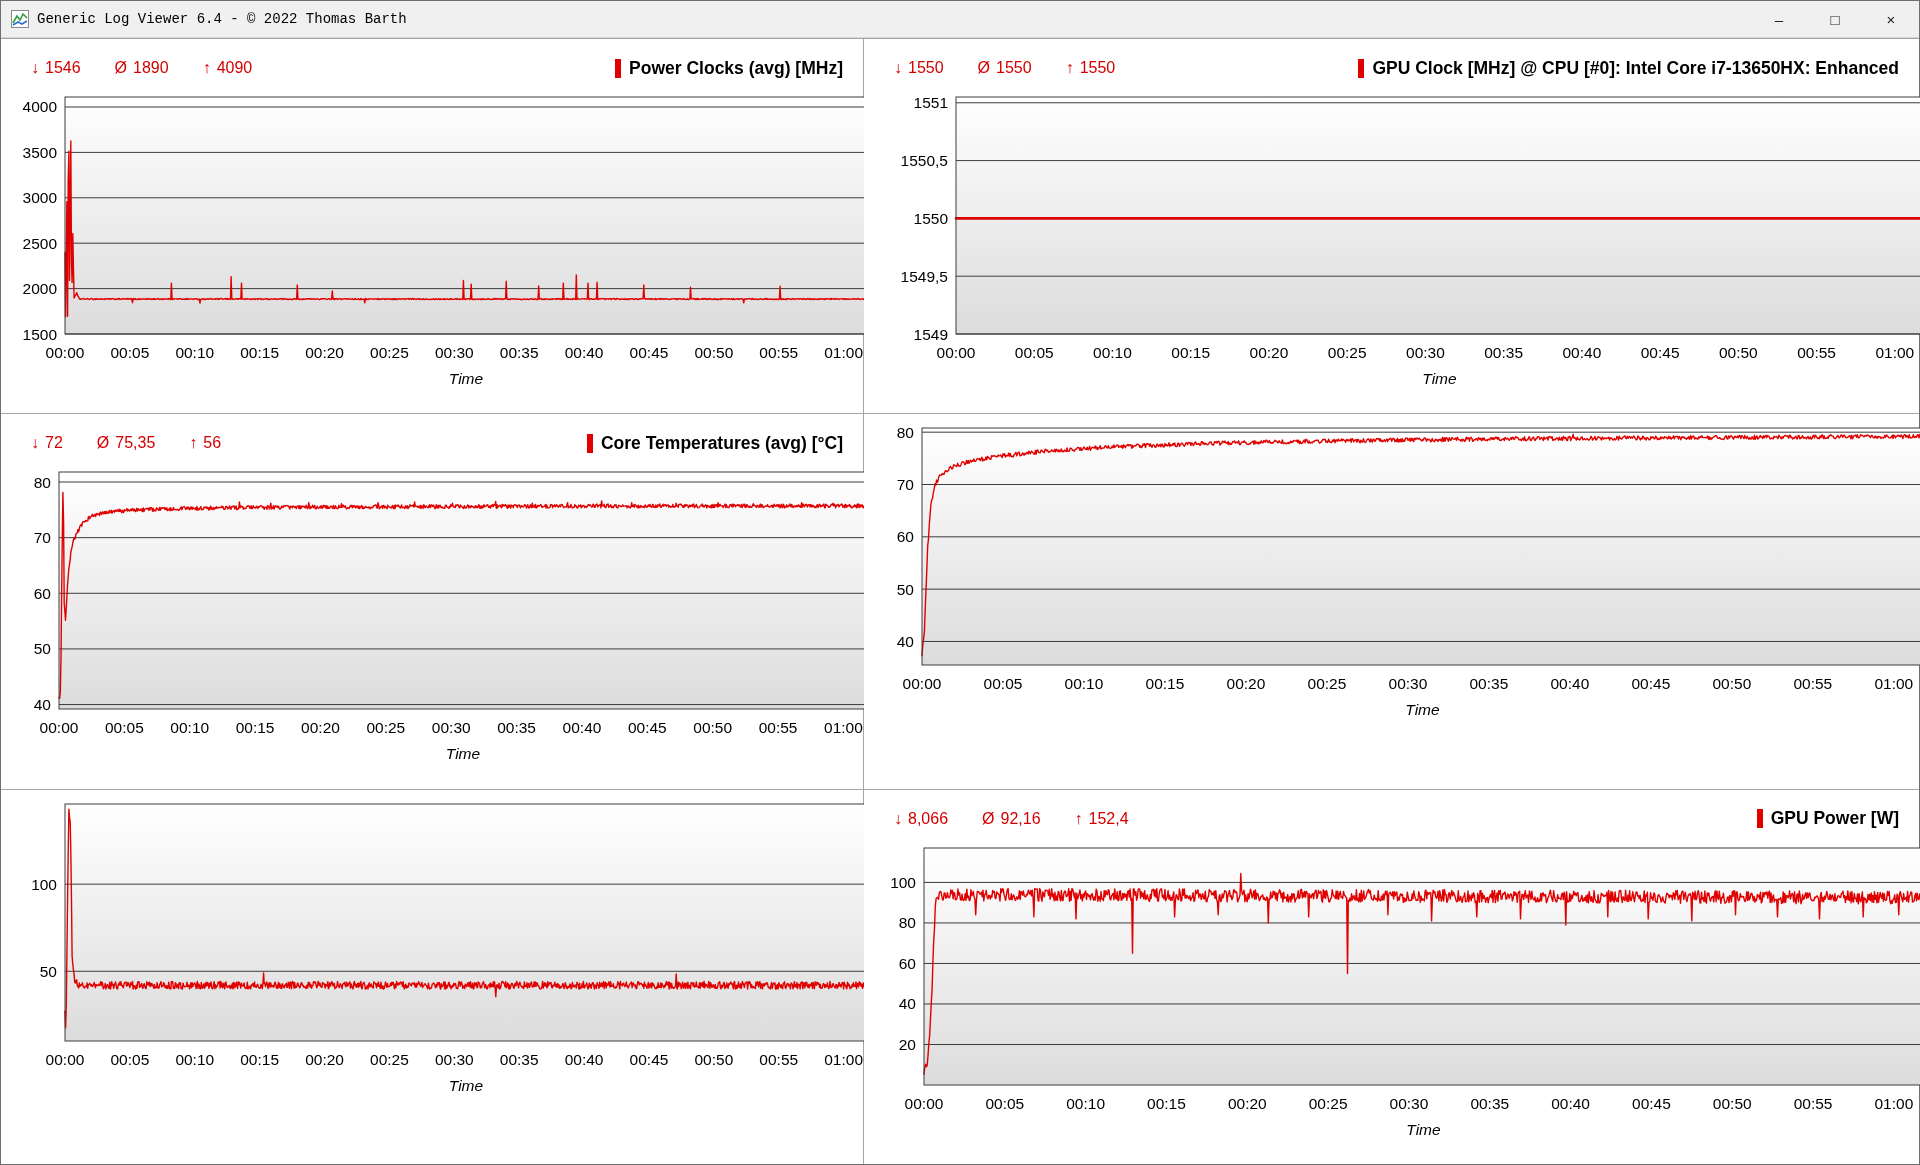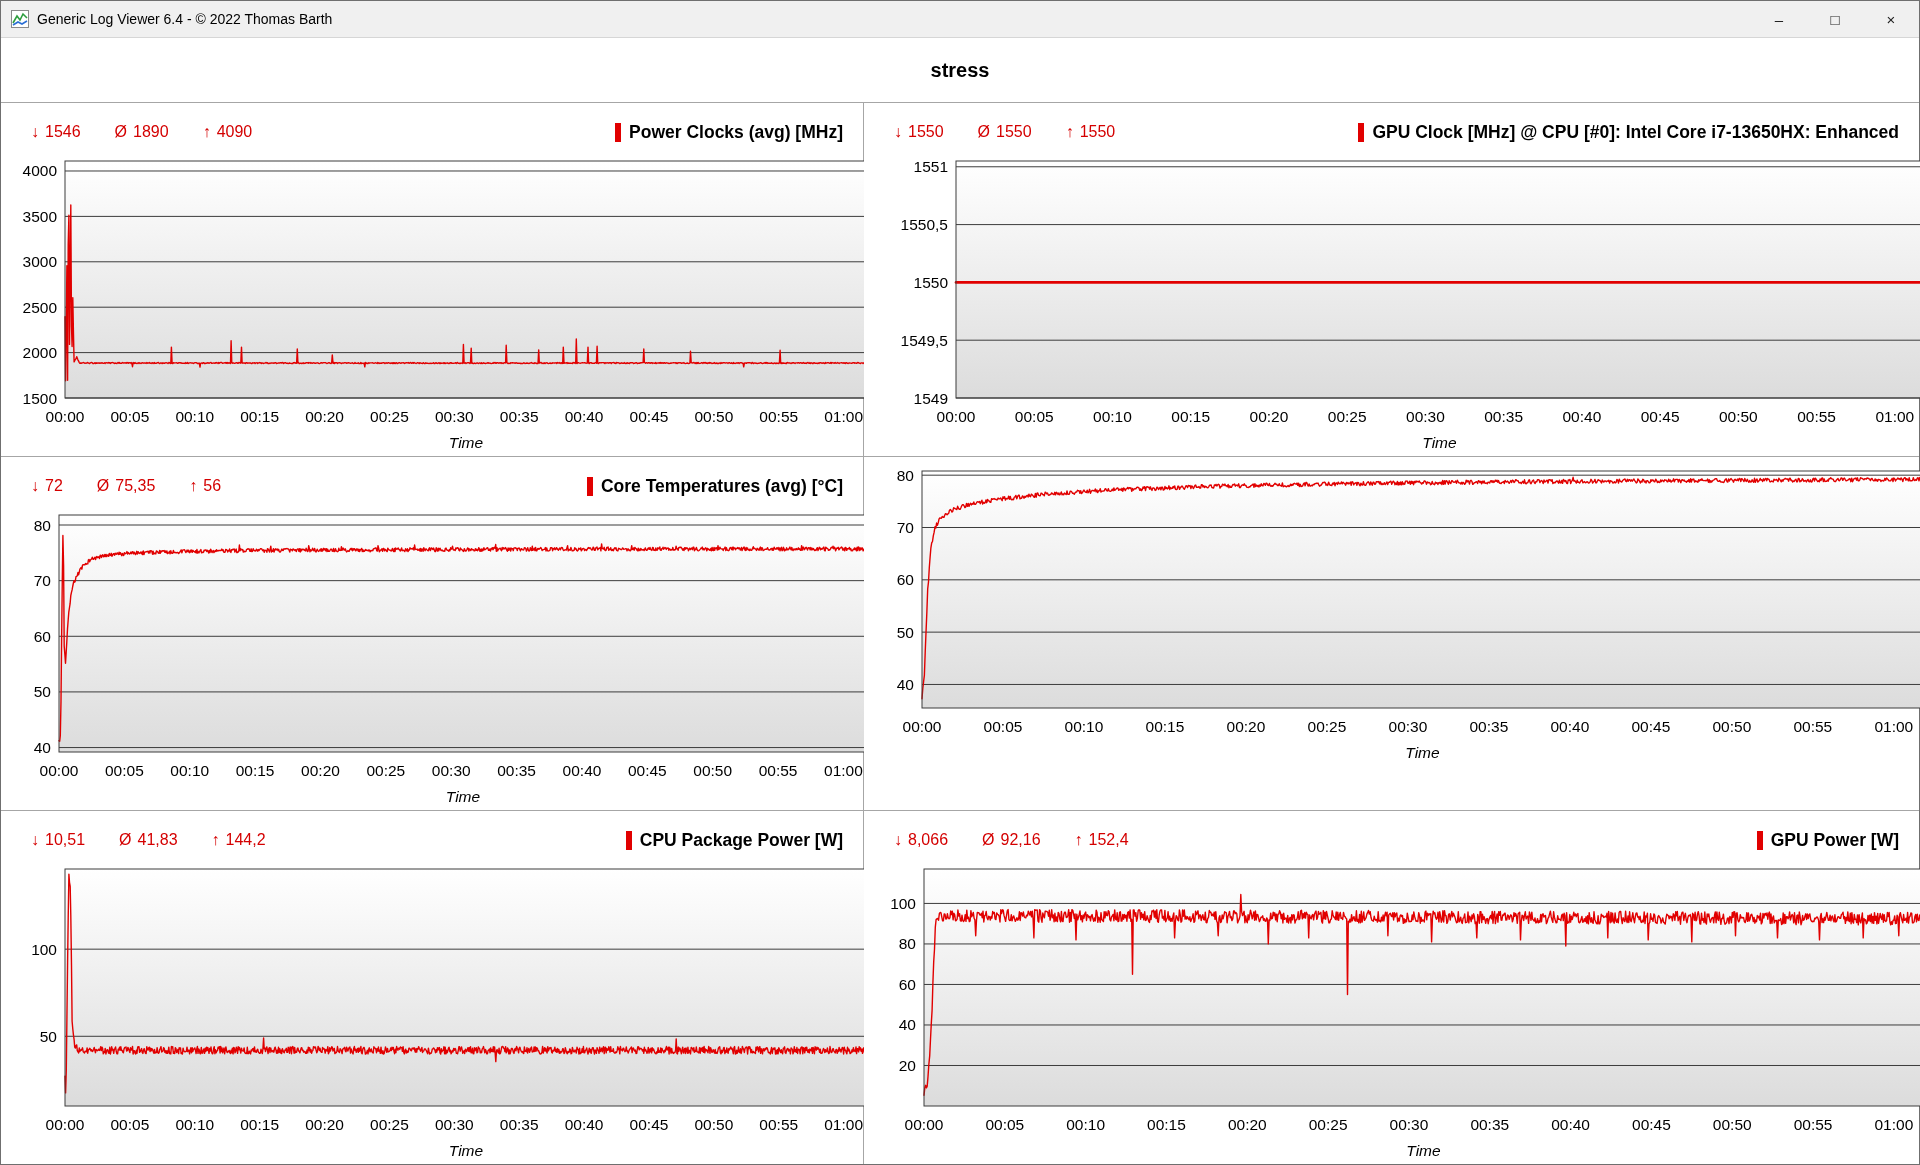--- a/index.html
+++ b/index.html
@@ -11,21 +11,21 @@
   .window{
     width:1920px;height:1165px;box-sizing:border-box;
     border:1px solid #6f6f6f;
     display:flex;flex-direction:column;background:#fff;
   }
   .titlebar{
     flex:0 0 36px;display:flex;align-items:center;
     background:#f0f0f0;border-bottom:1px solid #d6d6d6;
     padding-left:10px;
   }
-  .titlebar .app-title{font-size:14px;margin-left:8px;}
+  .titlebar .app-title{font-size:14px;margin-left:8px;font-family:Liberation Mono, monospace;}
   .win-buttons{margin-left:auto;display:flex;height:100%;}
   .win-btn{
     width:56px;height:100%;display:flex;align-items:center;justify-content:center;
     font-size:15px;color:#222;cursor:default;
   }
   .page-header{
     flex:0 0 64px;display:flex;align-items:center;justify-content:center;
     background:#fff;
   }
   .page-title{font-size:20px;font-weight:bold;}
@@ -66,23 +66,20 @@
       </svg>
     </span>
     <span class="app-title">Generic Log Viewer 6.4 - © 2022 Thomas Barth</span>
     <div class="win-buttons">
       <div class="win-btn">–</div>
       <div class="win-btn">□</div>
       <div class="win-btn">×</div>
     </div>
   </div>
 
-  <div class="page-header">
-    <span class="page-title">stress</span>
-  </div>
 
   <div class="charts-grid">
 
     <div class="panel">
       <div class="panel-header">
         <div class="stats">
           <span class="stat"><span class="sym">↓</span><span>1546</span></span>
           <span class="stat"><span class="sym">Ø</span><span>1890</span></span>
           <span class="stat"><span class="sym">↑</span><span>4090</span></span>
         </div>
@@ -268,31 +265,20 @@
             <text x="774.8834951456311" y="273" text-anchor="middle" font-size="15.5" fill="#000">00:45</text>
             <text x="855.8705501618124" y="273" text-anchor="middle" font-size="15.5" fill="#000">00:50</text>
             <text x="936.8576051779936" y="273" text-anchor="middle" font-size="15.5" fill="#000">00:55</text>
             <text x="1017.8446601941748" y="273" text-anchor="middle" font-size="15.5" fill="#000">01:00</text>
             <text x="546.5" y="299" text-anchor="middle" font-size="15.5" font-style="italic" fill="#000">Time</text>
           </svg>
         </div>
     </div>
 
     <div class="panel">
-      <div class="panel-header">
-        <div class="stats">
-          <span class="stat"><span class="sym">↓</span><span>10,51</span></span>
-          <span class="stat"><span class="sym">Ø</span><span>41,83</span></span>
-          <span class="stat"><span class="sym">↑</span><span>144,2</span></span>
-        </div>
-        <div class="chart-title">
-          <span class="tbar"></span>
-          <span>CPU Package Power [W]</span>
-        </div>
-      </div>
       <div class="plot" id="plot-4">
           <svg width="862" height="309" viewBox="0 0 862 309">
             <defs>
               <linearGradient id="grad4" x1="0" y1="0" x2="0" y2="1">
                 <stop offset="0" stop-color="#ffffff"></stop>
                 <stop offset="1" stop-color="#dcdcdc"></stop>
               </linearGradient>
             </defs>
             <rect x="52" y="12" width="802" height="237" fill="url(#grad4)"></rect>
             <line x1="52" x2="854" y1="92.16176470588236" y2="92.16176470588236" stroke="#3c3c3c" stroke-width="1"></line>

